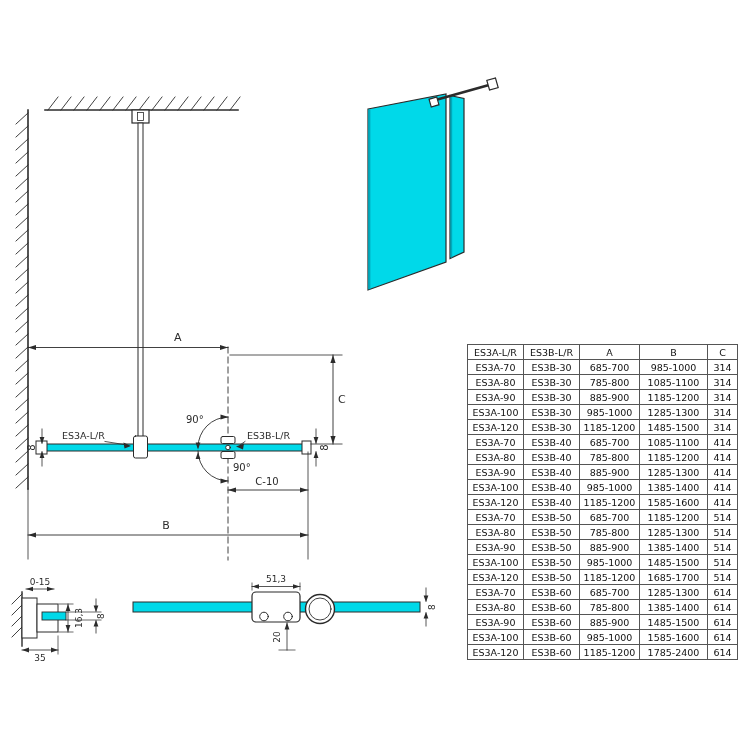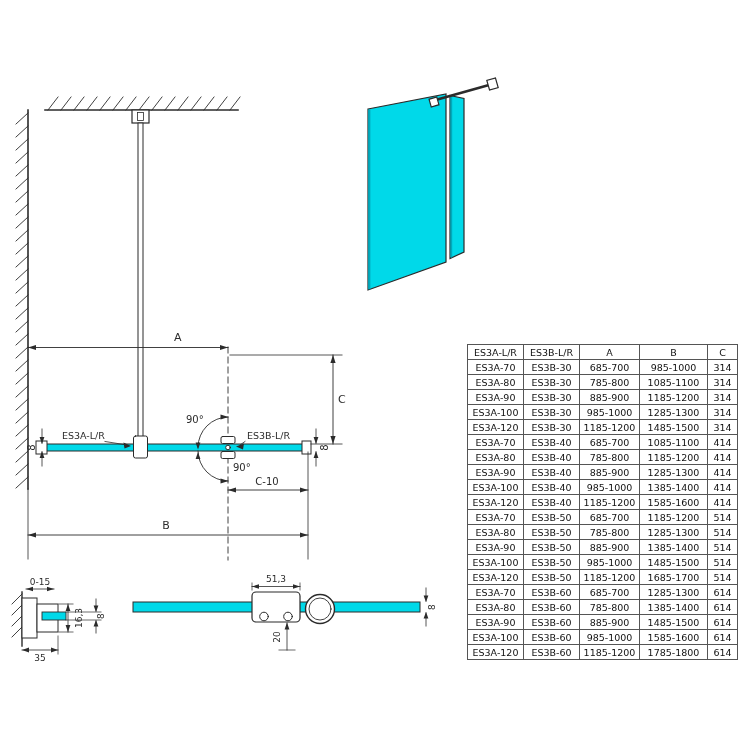--- a/index.html
+++ b/index.html
@@ -343,20 +343,20 @@
             <td>ES3A-100</td>
             <td>ES3B-60</td>
             <td>985-1000</td>
             <td>1585-1600</td>
             <td>614</td>
           </tr>
           <tr>
             <td>ES3A-120</td>
             <td>ES3B-60</td>
             <td>1185-1200</td>
-            <td>1785-1800</td>
+            <td>1785-2400</td>
             <td>614</td>
           </tr>
         </tbody>
       </table>
 </div>
 
 </div>
 
 </body></html>

